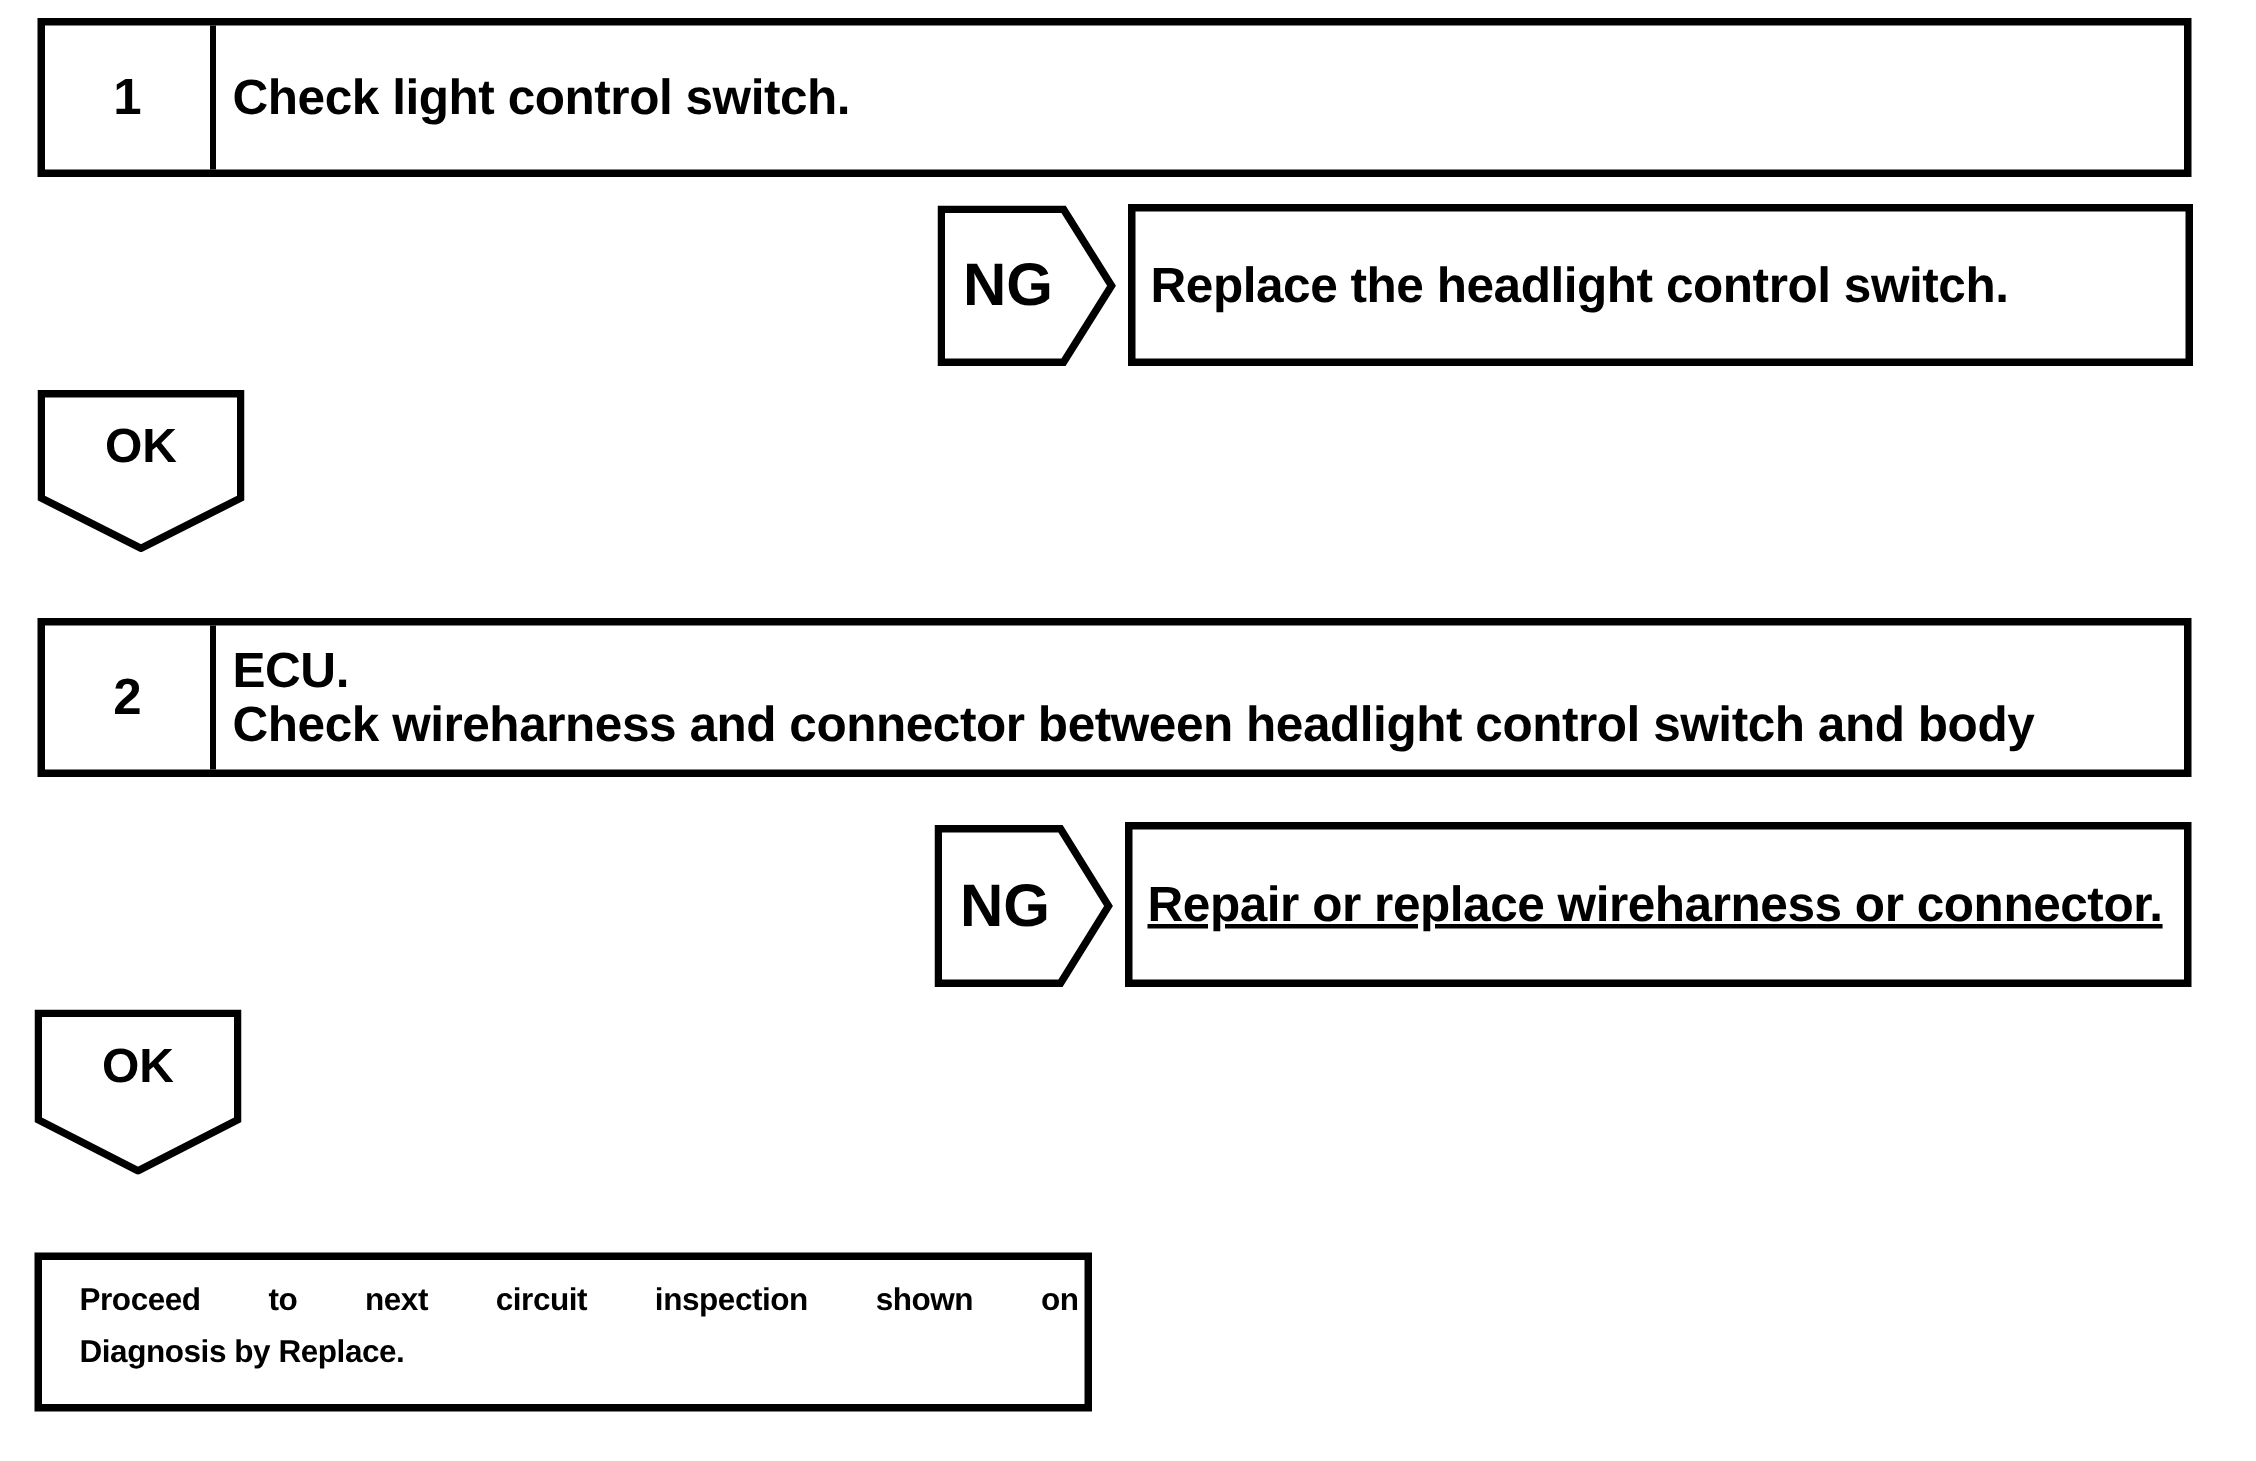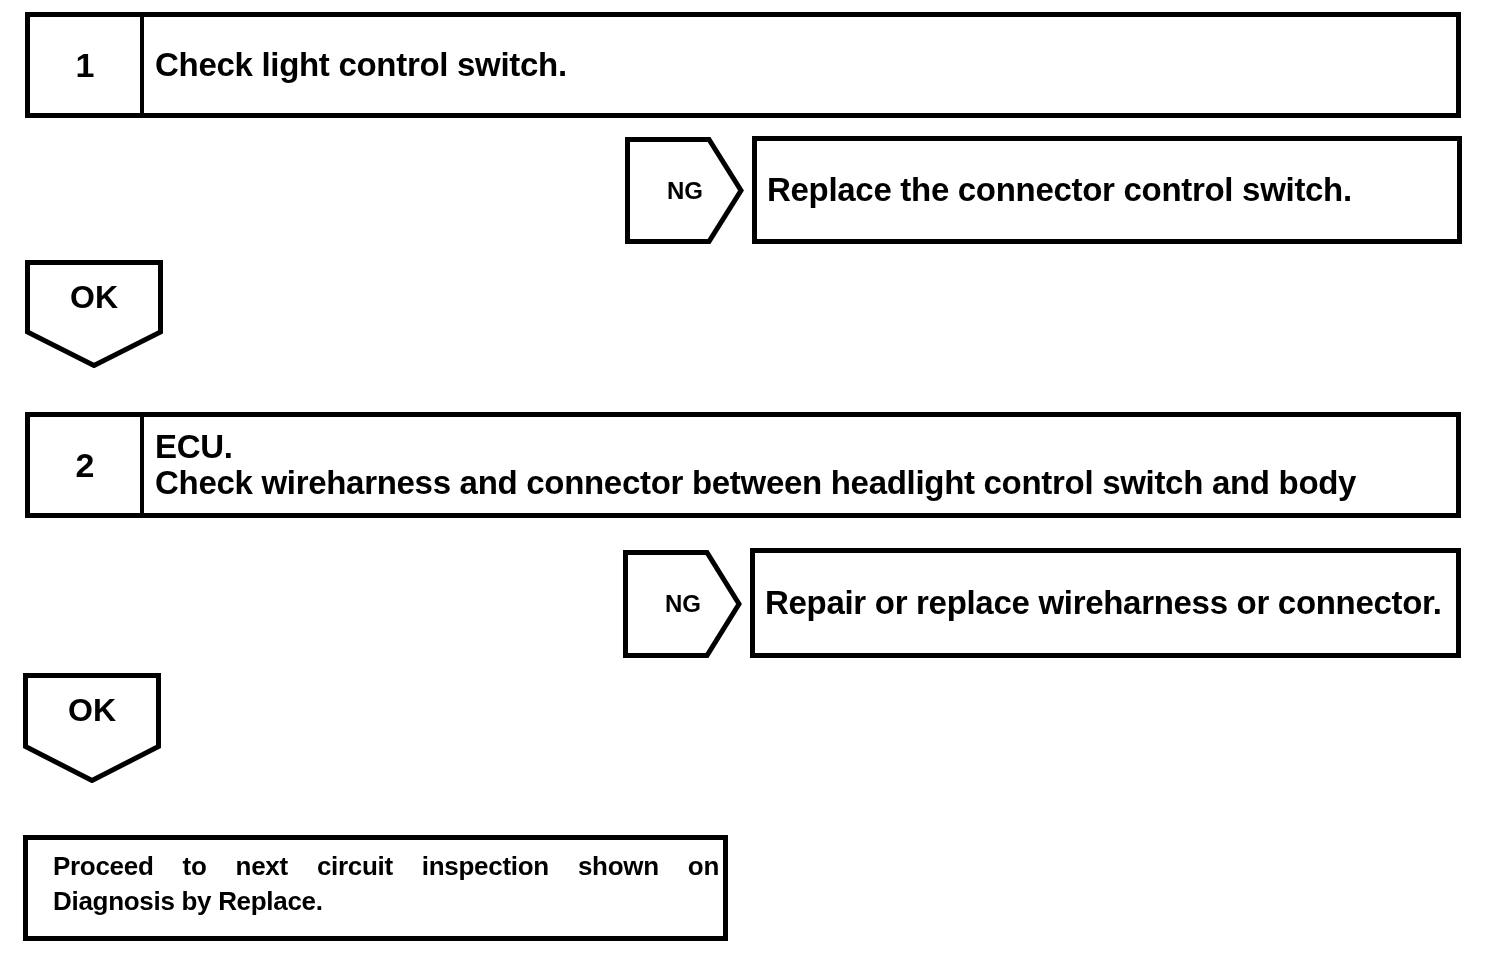--- a/index.html
+++ b/index.html
@@ -63,41 +63,41 @@
   .connector {
     position: absolute;
   }
   .connector svg {
     position: absolute;
     left: 0; top: 0;
     display: block;
   }
   .ng-label {
     position: absolute;
-    left: 18px; top: 0;
+    left: 5px; top: 0;
     width: 84px; height: 100%;
     display: flex;
     align-items: center;
     justify-content: center;
-    font-size: 24px;
+    font-size: 40px;
   }
   .ok-label {
     position: absolute;
     left: 0; top: 0;
     width: 100%; height: 74px;
     display: flex;
     align-items: center;
     justify-content: center;
     font-size: 32px;
   }
   
   .final-box {
     display: block;
     padding: 9px 4px 0 25px;
-    font-size: 26px;
+    font-size: 21px;
     letter-spacing: -0.3px;
     line-height: 35px;
   }
   .final-line-justified {
     text-align: justify;
     text-align-last: justify;
     width: 100%;
   }
   .final-line { text-align: left; }
 </style>
@@ -114,21 +114,21 @@
   </div>
 
   <div class="connector" style="left:625px; top:137px; width:119px; height:107px;">
     <svg width="119" height="107" viewBox="0 0 119 107">
       <polygon points="2.5,2.5 84,2.5 116,53.5 84,104.5 2.5,104.5" fill="#ffffff" stroke="#000000" stroke-width="5"></polygon>
     </svg>
     <div class="ng-label">NG</div>
   </div>
 
   <div class="box result-box" style="left:752px; top:136px; width:710px; height:108px;">
-    <div class="result-text">Replace the connector control switch.</div>
+    <div class="result-text">Replace the headlight control switch.</div>
   </div>
 
   <div class="connector" style="left:25px; top:260px; width:138px; height:108px;">
     <svg width="138" height="108" viewBox="0 0 138 108">
       <polygon points="2.5,2.5 135.5,2.5 135.5,72 69,105.5 2.5,72" fill="#ffffff" stroke="#000000" stroke-width="5"></polygon>
     </svg>
     <div class="ok-label">OK</div>
   </div>
 
   <div class="box step-box" style="left:25px; top:412px; width:1436px; height:106px;">
@@ -139,21 +139,21 @@
     </div>
   </div>
 
   <div class="connector" style="left:623px; top:550px; width:119px; height:108px;">
     <svg width="119" height="108" viewBox="0 0 119 108">
       <polygon points="2.5,2.5 84,2.5 116,54 84,105.5 2.5,105.5" fill="#ffffff" stroke="#000000" stroke-width="5"></polygon>
     </svg>
     <div class="ng-label">NG</div>
   </div>
 
-  <div class="box result-box" style="left:750px; top:548px; width:711px; height:110px;">
+  <div class="box result-box" style="left:750px; top:548px; width:711px; height:110px;text-decoration:underline;">
     <div class="result-text">Repair or replace wireharness or connector.</div>
   </div>
 
   <div class="connector" style="left:23px; top:673px; width:138px; height:110px;">
     <svg width="138" height="110" viewBox="0 0 138 110">
       <polygon points="2.5,2.5 135.5,2.5 135.5,73.5 69,107.5 2.5,73.5" fill="#ffffff" stroke="#000000" stroke-width="5"></polygon>
     </svg>
     <div class="ok-label">OK</div>
   </div>
 

